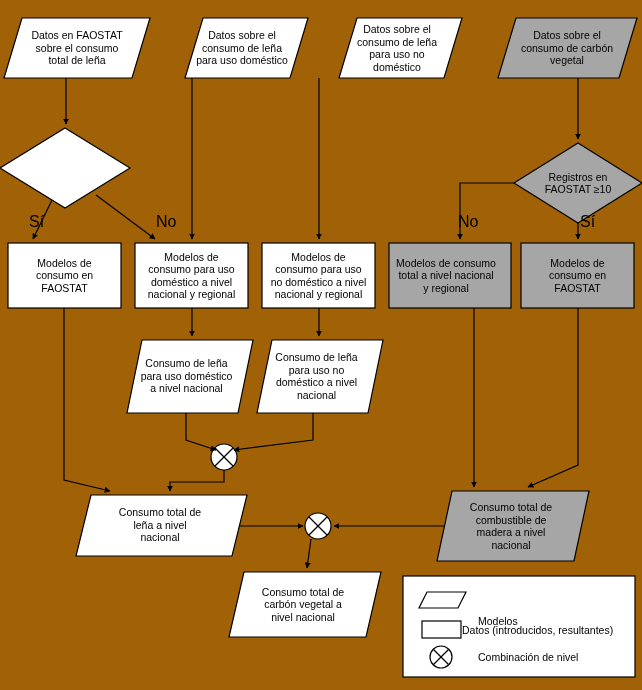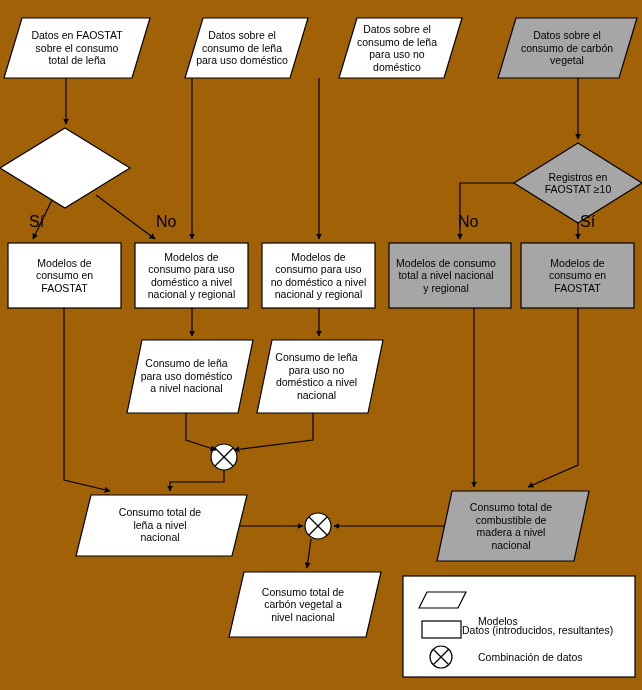--- a/index.html
+++ b/index.html
@@ -190,15 +190,15 @@
 carbón vegetal a
 nivel nacional</div>
 
   <div class="edge-label" style="left:29px; top:213px;">Sí</div>
   <div class="edge-label" style="left:156px; top:213px;">No</div>
   <div class="edge-label" style="left:458px; top:213px;">No</div>
   <div class="edge-label" style="left:580px; top:213px;">Sí</div>
 
   <div class="legend-label" style="left:478px; top:594px;margin-top:21px;">Modelos</div>
   <div class="legend-label" style="left:462px; top:624px;">Datos (introducidos, resultantes)</div>
-  <div class="legend-label" style="left:478px; top:651px;">Combinación de datos</div>
+  <div class="legend-label" style="left:478px; top:651px;">Combinación de nivel</div>
 
 </div>
 
 </body></html>

